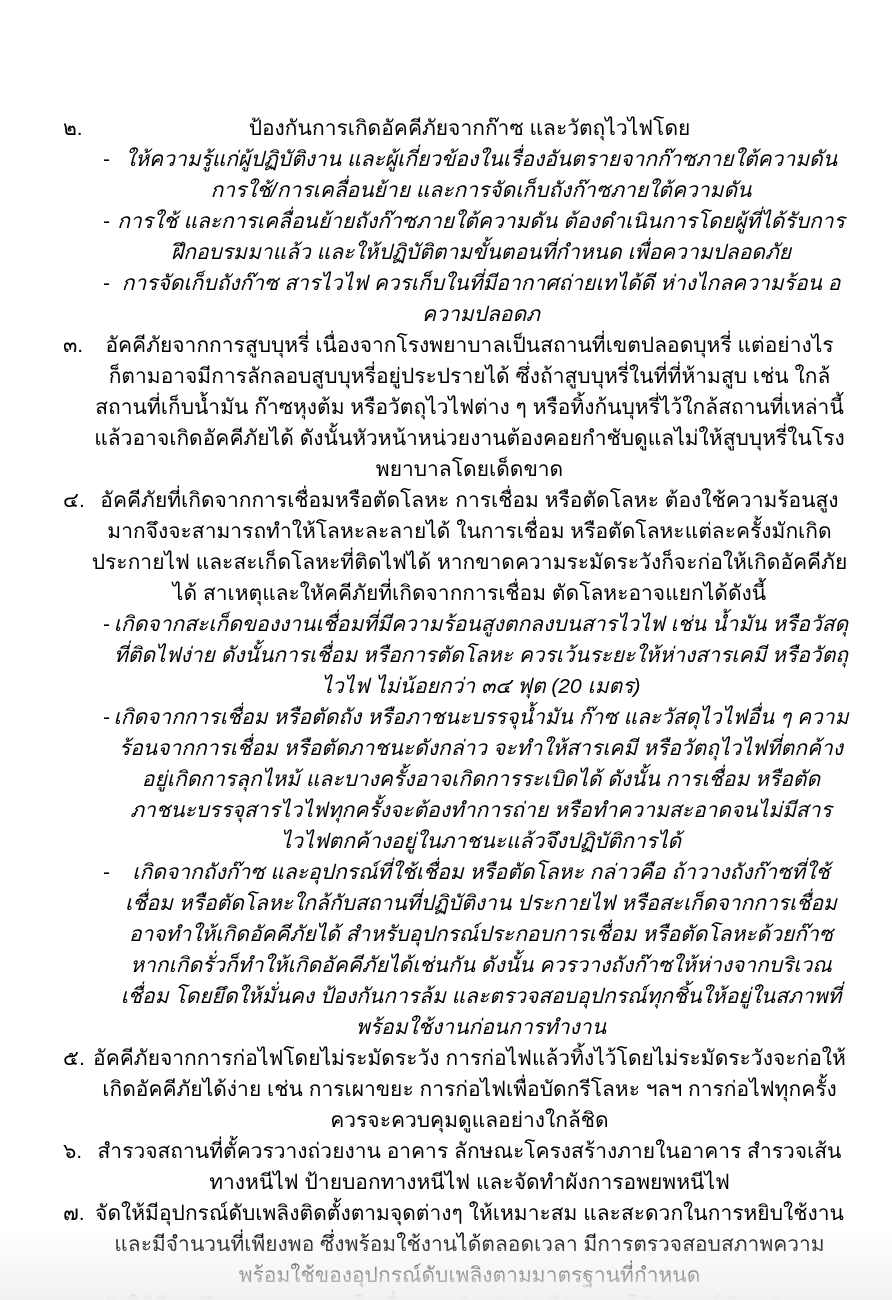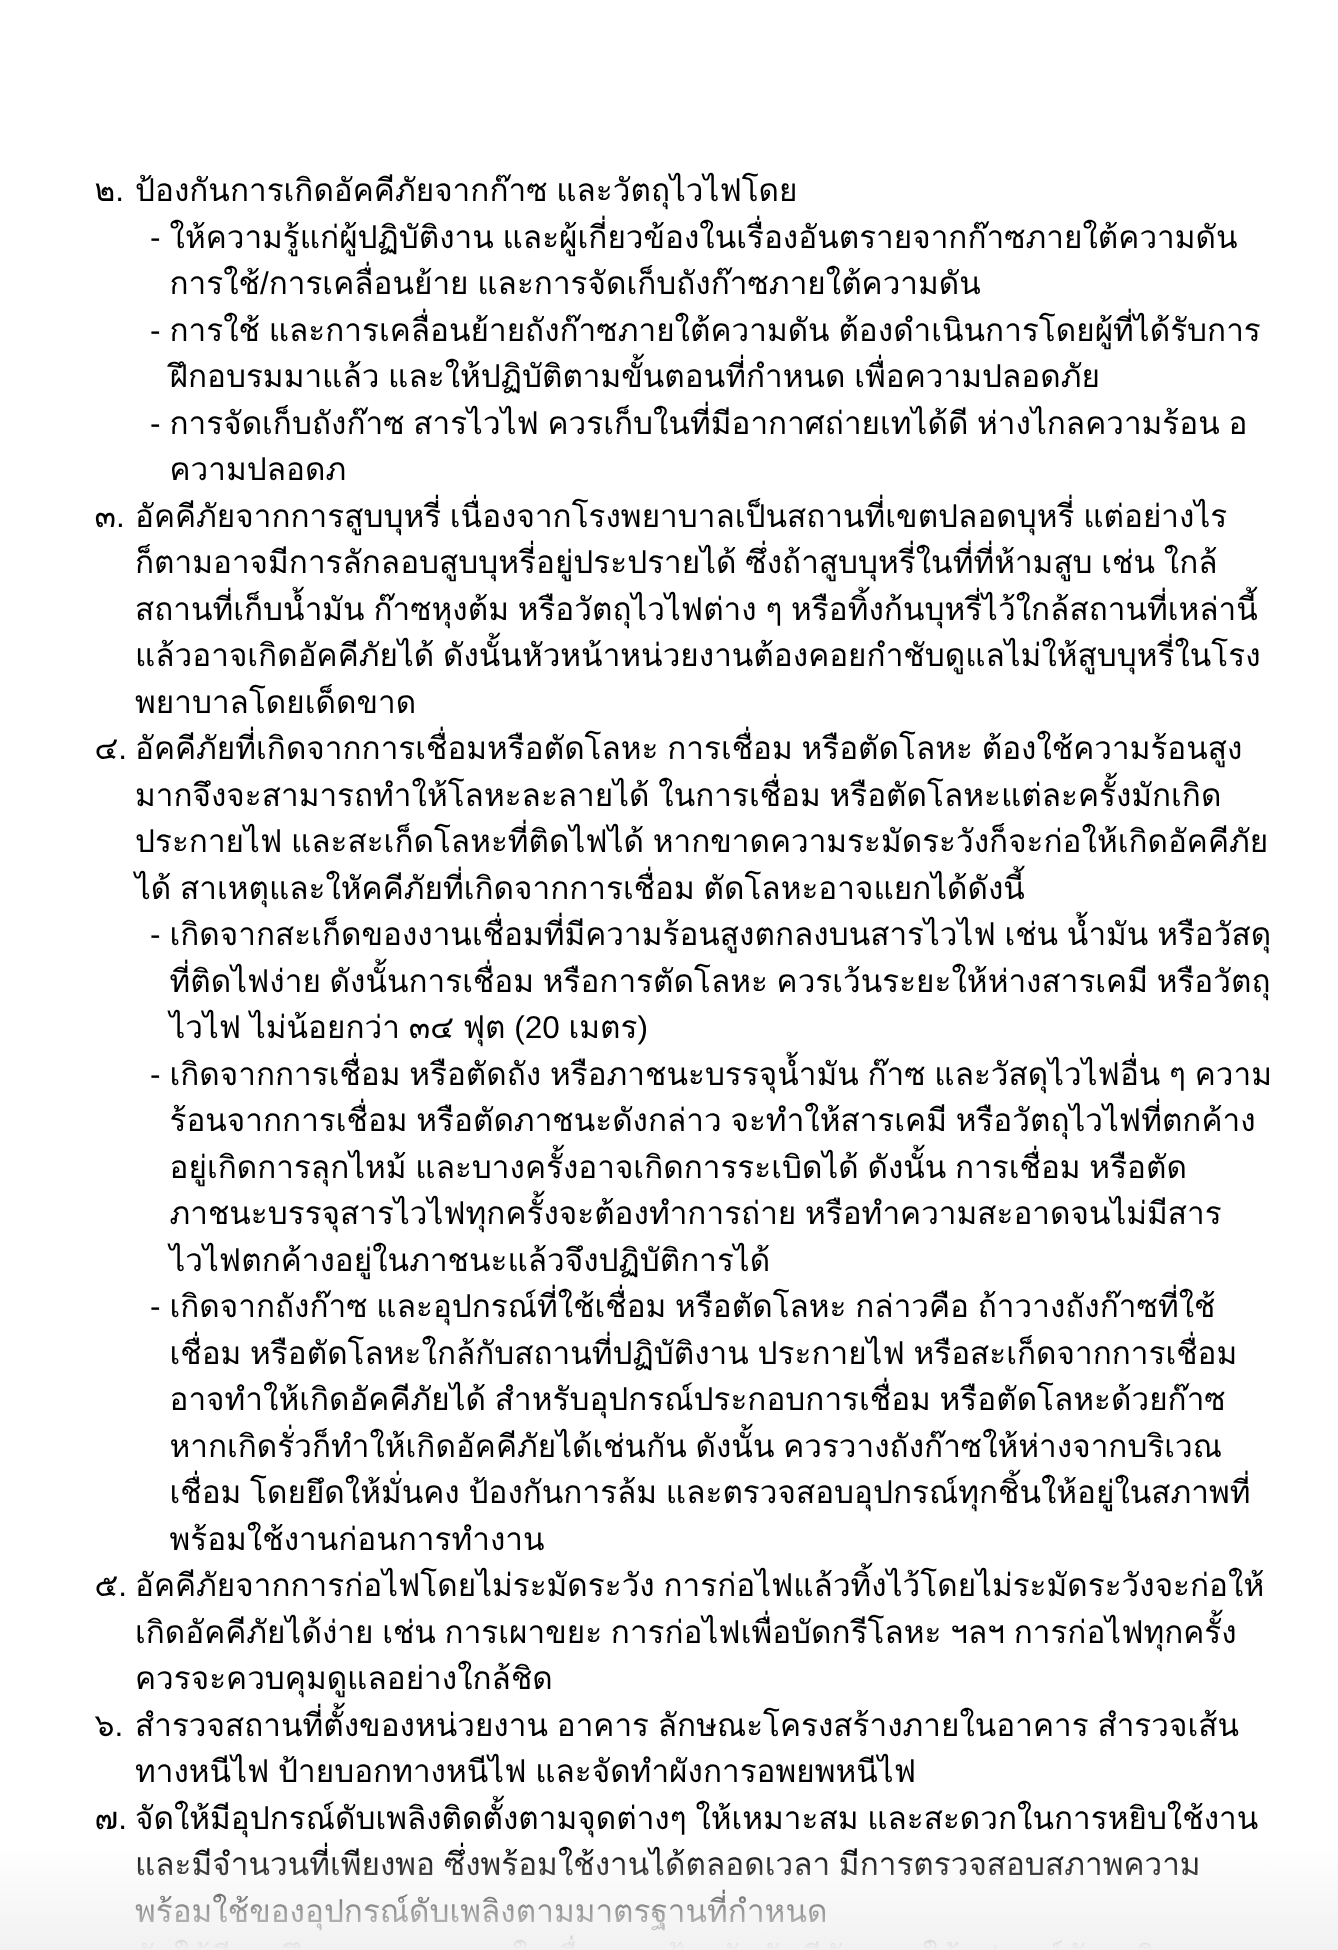--- a/index.html
+++ b/index.html
@@ -33,36 +33,38 @@
   li.item {
     display: flex;
     align-items: flex-start;
   }
   .num {
     flex: 0 0 27px;
   }
   .body-col {
     flex: 1;
     min-width: 0;
+    text-align: center;
   }
   ul.subs {
     list-style: none;
     margin: 0;
     padding: 0 0 0 10px;
   }
   li.sub {
     display: flex;
     align-items: flex-start;
   }
   .dash {
     flex: 0 0 13px;
   }
   .sub-text {
     flex: 1;
     min-width: 0;
+    font-style: italic;
   }
   .page-fade {
     position: absolute;
     left: 0;
     right: 0;
     bottom: 0;
     height: 70px;
     background: linear-gradient(180deg, rgba(241,241,242,0) 0%, #f1f1f2 100%);
     pointer-events: none;
   }
@@ -130,21 +132,21 @@
     <span class="num">๕.</span>
     <div class="body-col">
       <div class="item-text">อัคคีภัยจากการก่อไฟโดยไม่ระมัดระวัง การก่อไฟแล้วทิ้งไว้โดยไม่ระมัดระวังจะก่อให้เกิดอัคคีภัยได้ง่าย เช่น การเผาขยะ การก่อไฟเพื่อบัดกรีโลหะ ฯลฯ การก่อไฟทุกครั้งควรจะควบคุมดูแลอย่างใกล้ชิด</div>
 
     </div>
   </li>
 
   <li class="item">
     <span class="num">๖.</span>
     <div class="body-col">
-      <div class="item-text">สำรวจสถานที่ตั้งของหน่วยงาน อาคาร ลักษณะโครงสร้างภายในอาคาร สำรวจเส้นทางหนีไฟ ป้ายบอกทางหนีไฟ และจัดทำผังการอพยพหนีไฟ</div>
+      <div class="item-text">สำรวจสถานที่ตั้ควรวางถ่วยงาน อาคาร ลักษณะโครงสร้างภายในอาคาร สำรวจเส้นทางหนีไฟ ป้ายบอกทางหนีไฟ และจัดทำผังการอพยพหนีไฟ</div>
 
     </div>
   </li>
 
   <li class="item">
     <span class="num">๗.</span>
     <div class="body-col">
       <div class="item-text">จัดให้มีอุปกรณ์ดับเพลิงติดตั้งตามจุดต่างๆ ให้เหมาะสม และสะดวกในการหยิบใช้งาน และมีจำนวนที่เพียงพอ ซึ่งพร้อมใช้งานได้ตลอดเวลา มีการตรวจสอบสภาพความพร้อมใช้ของอุปกรณ์ดับเพลิงตามมาตรฐานที่กำหนด</div>
 
     </div>

